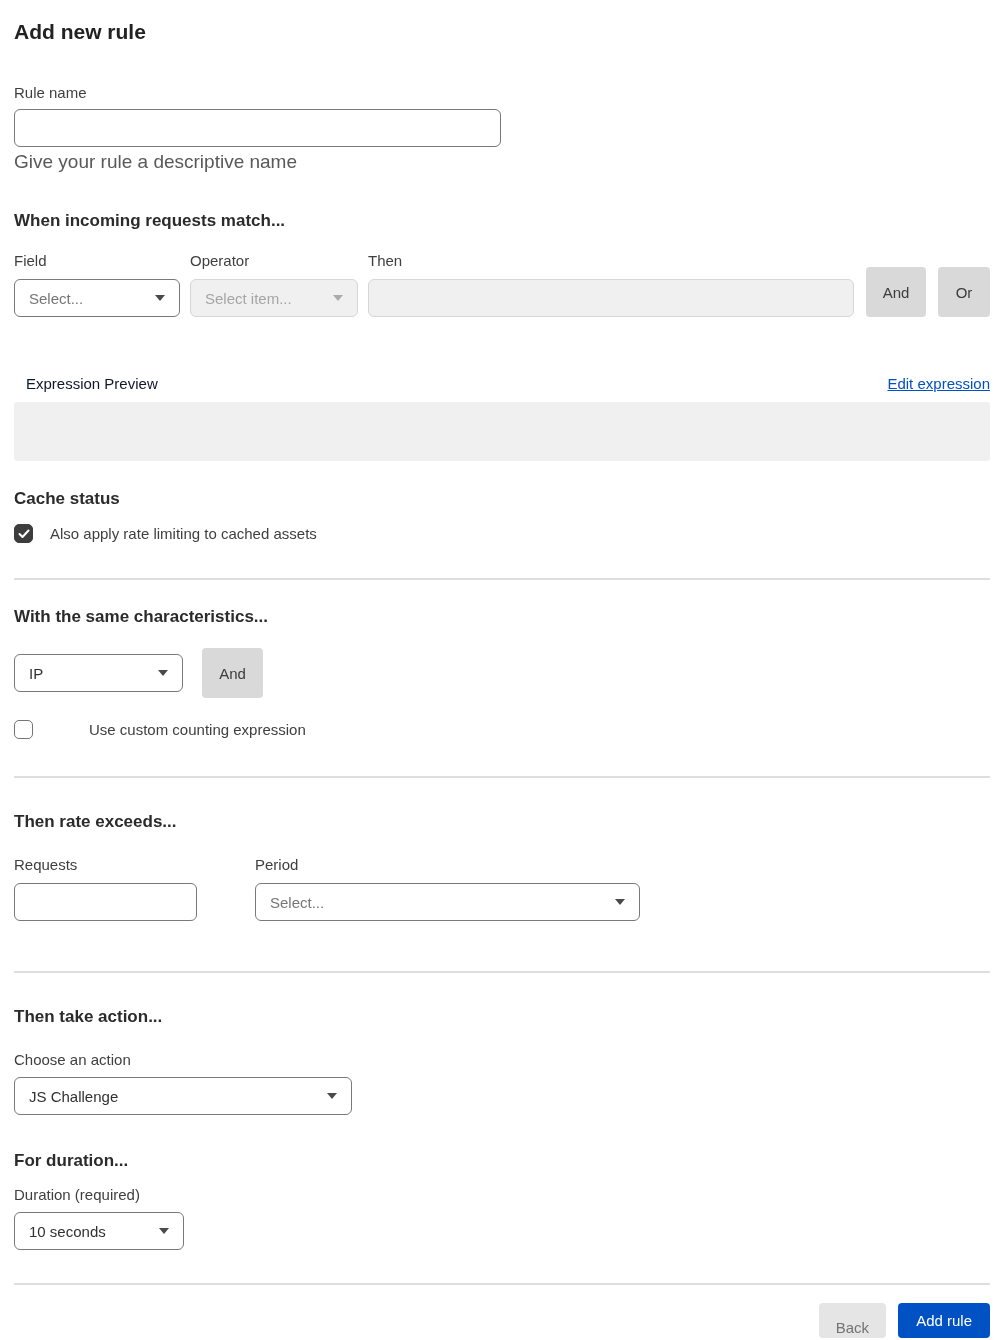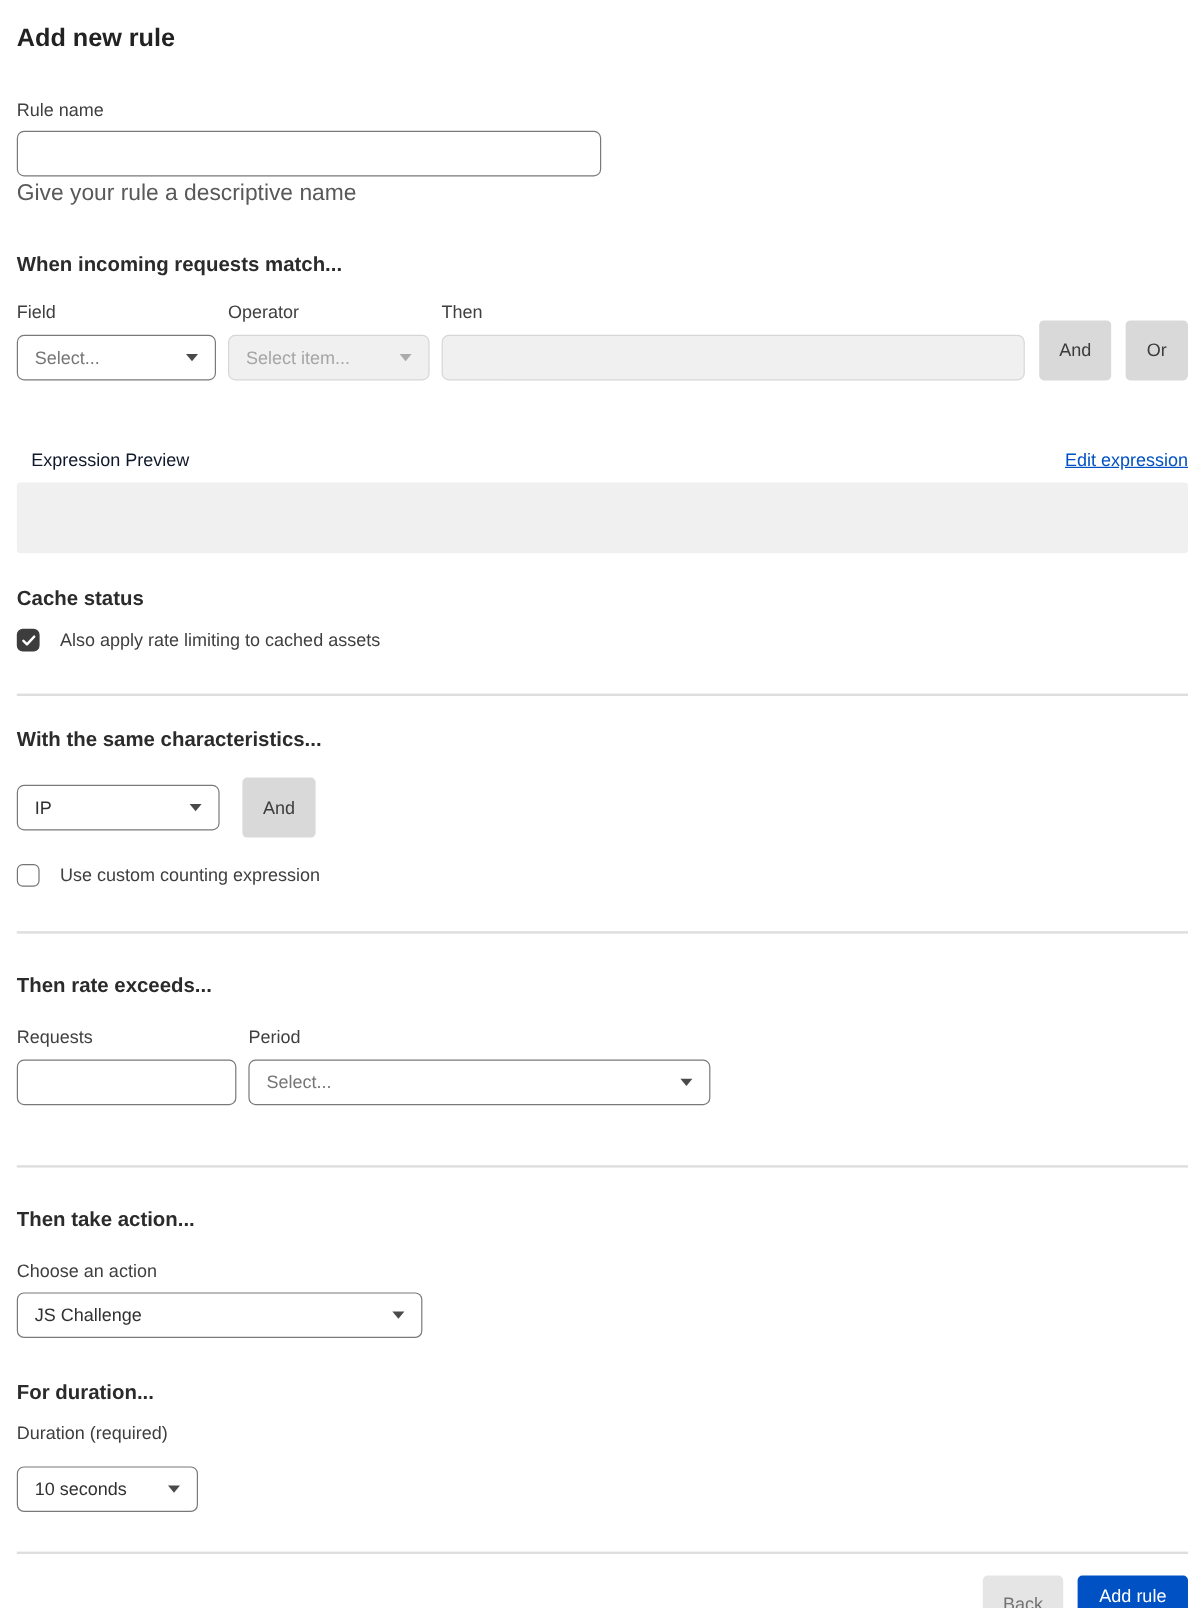--- a/index.html
+++ b/index.html
@@ -183,38 +183,38 @@
   .divider-1 { margin-top: 35px; }
   .divider-2 { margin-top: 37px; }
   .divider-3 { margin-top: 50px; }
   .divider-4 { margin-top: 33px; }
 
   
   .char-heading { margin-top: 27px; }
   .char-row { margin-top: 21px; display: flex; align-items: center; }
   .char-select { width: 169px; }
   .btn-char-and { width: 61px; margin-left: 19px; }
-  .counting-row { margin-top: 22px; }
+  .counting-row { margin-top: 22px; gap: 39px; }
 
   
   .rate-heading { margin-top: 34px; }
-  .rate-row { margin-top: 24px; display: flex; }
+  .rate-row { margin-top: 24px; display: flex; gap: 48px; }
   .rate-row .control-label { margin-bottom: 10px; }
   .col-requests { width: 183px; flex: 0 0 auto; }
   .col-period { width: 385px; flex: 0 0 auto; margin-left: 10px; }
 
   
   .action-heading { margin-top: 34px; }
   .action-label { margin-top: 24px; }
   .action-select { margin-top: 9px; width: 338px; }
 
   
   .duration-heading { margin-top: 36px; }
   .duration-label { margin-top: 15px; }
-  .duration-select { margin-top: 19px; width: 151px; }
+  .duration-select { margin-top: 9px; width: 170px; }
 
   
   .footer-row {
     margin-top: 18px;
     display: flex;
     justify-content: flex-end;
     align-items: center;
   }
   .btn-primary { margin-left: 12px; }
 </style>

